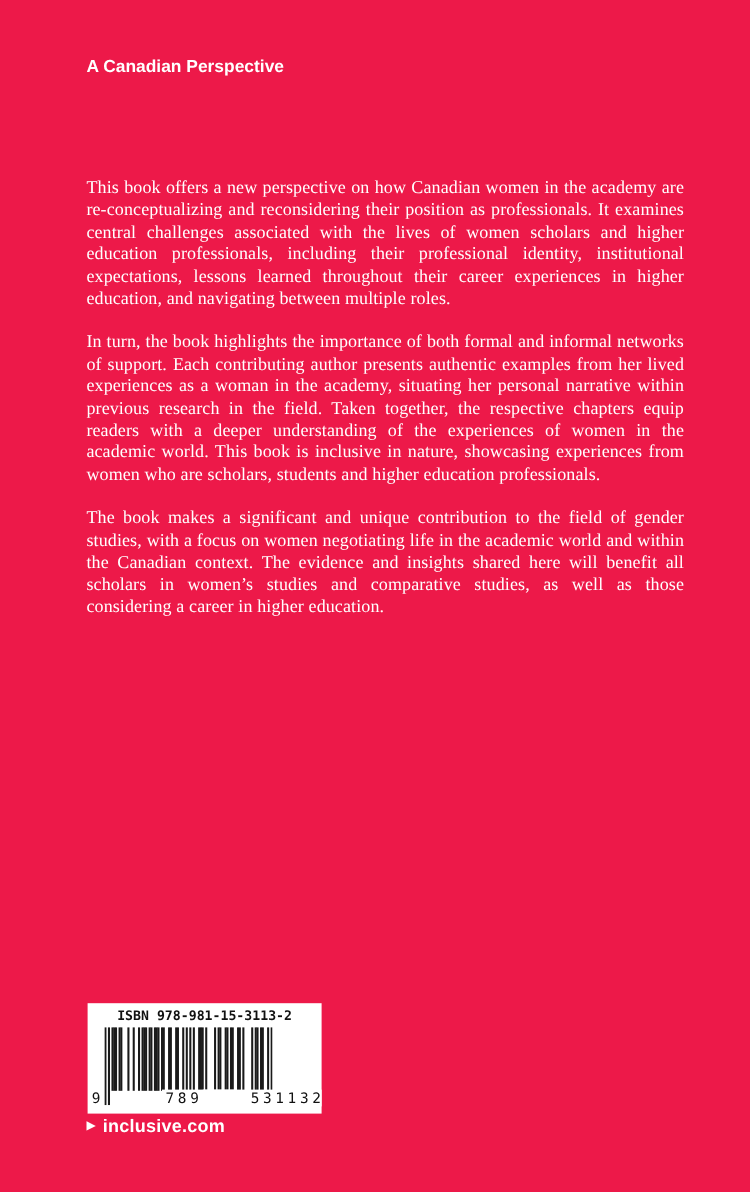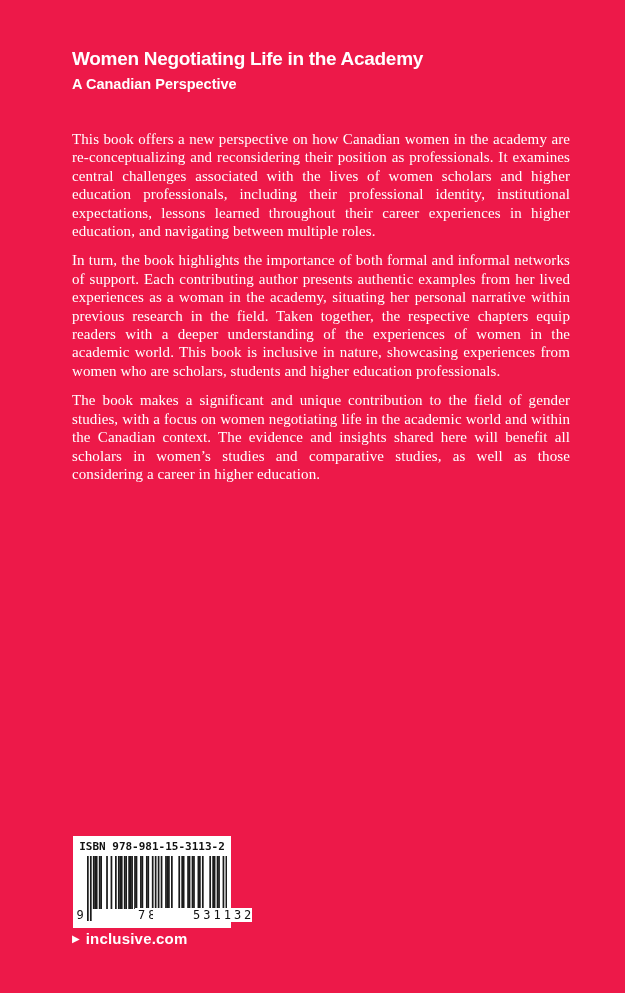--- a/index.html
+++ b/index.html
@@ -22,28 +22,28 @@
     margin:4px 0 0 0;
     font-size:19px;line-height:24px;font-weight:bold;letter-spacing:-0.3px;
   }
   .book-subtitle{
     margin-top:4px;font-size:14.5px;line-height:18px;font-weight:600;
   }
   .blurb{
     position:absolute;left:72px;top:130px;width:498px;color:#fff;
   }
   .blurb p{
-    margin:0 0 11px 0;
+    margin:18px 0 11px 0;
     font-family:"Liberation Serif",serif;
     font-size:15px;line-height:18.4px;
     text-align:justify;
     letter-spacing:0.1px;
   }
   .barcode-box{
-    position:absolute;left:73px;top:836px;width:158px;height:92px;
+    position:absolute;left:73px;top:836px;width:195px;height:92px;
     background:#fff;
   }
   .isbn-label{
     position:absolute;top:4px;left:0;width:100%;
     text-align:center;
     font-family:"DejaVu Sans Mono",monospace;
     font-size:11px;font-weight:bold;color:#111;
     white-space:nowrap;
   }
   .bars{
@@ -53,33 +53,32 @@
     position:absolute;left:0;top:72px;width:100%;height:14px;
   }
   .digits span{
     position:absolute;top:0;height:14px;
     font-family:"DejaVu Sans Mono",monospace;
     font-size:12px;line-height:14px;color:#111;
     background:#fff;text-align:center;
   }
   .digit-first{left:1px;width:12px;}
   .digit-left{left:18px;width:62px;letter-spacing:3px;text-indent:3px;margin-left:44px;}
-  .digit-right{left:80px;width:62px;letter-spacing:3px;text-indent:3px;padding-left:37px;}
+  .digit-right{left:96px;width:62px;letter-spacing:3px;text-indent:3px;padding-left:37px;}
   .footer{
     position:absolute;left:72px;top:930px;
     display:flex;align-items:center;color:#fff;
   }
   .arrow-icon{font-size:10px;margin-right:6px;line-height:18px;}
   .website{font-size:15px;font-weight:bold;line-height:18px;letter-spacing:0.2px;}
 </style>
 </head>
 <body style="background: rgb(237, 25, 73);">
 
 <div class="header">
-  <h1 class="book-title">Women Negotiating Life in the Academy</h1>
   <div class="book-subtitle">A Canadian Perspective</div>
 </div>
 
 <div class="blurb">
   <p>This book offers a new perspective on how Canadian women in the academy are re-conceptualizing and reconsidering their position as professionals. It examines central challenges associated with the lives of women scholars and higher education professionals, including their professional identity, institutional expectations, lessons learned throughout their career experiences in higher education, and navigating between multiple roles.</p>
   <p>In turn, the book highlights the importance of both formal and informal networks of support. Each contributing author presents authentic examples from her lived experiences as a woman in the academy, situating her personal narrative within previous research in the field. Taken together, the respective chapters equip readers with a deeper understanding of the experiences of women in the academic world. This book is inclusive in nature, showcasing experiences from women who are scholars, students and higher education professionals.</p>
   <p>The book makes a significant and unique contribution to the field of gender studies, with a focus on women negotiating life in the academic world and within the Canadian context. The evidence and insights shared here will benefit all scholars in women’s studies and comparative studies, as well as those considering a career in higher education.</p>
 </div>
 
 <div class="barcode-box">

